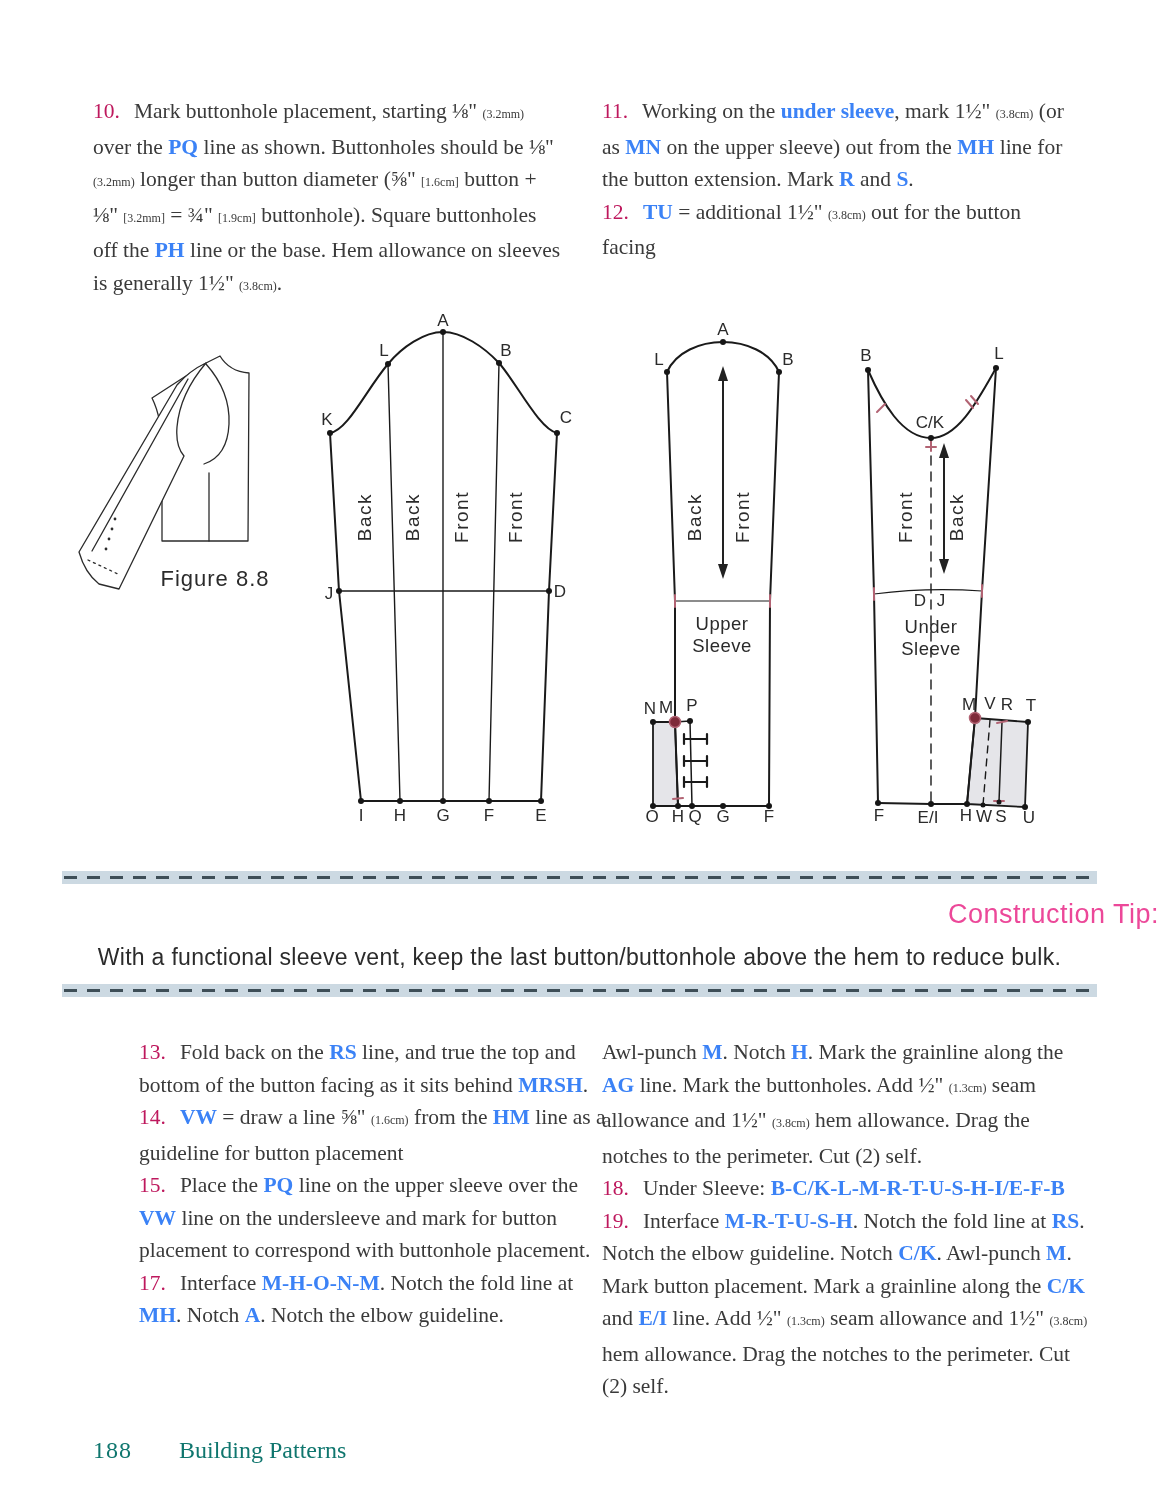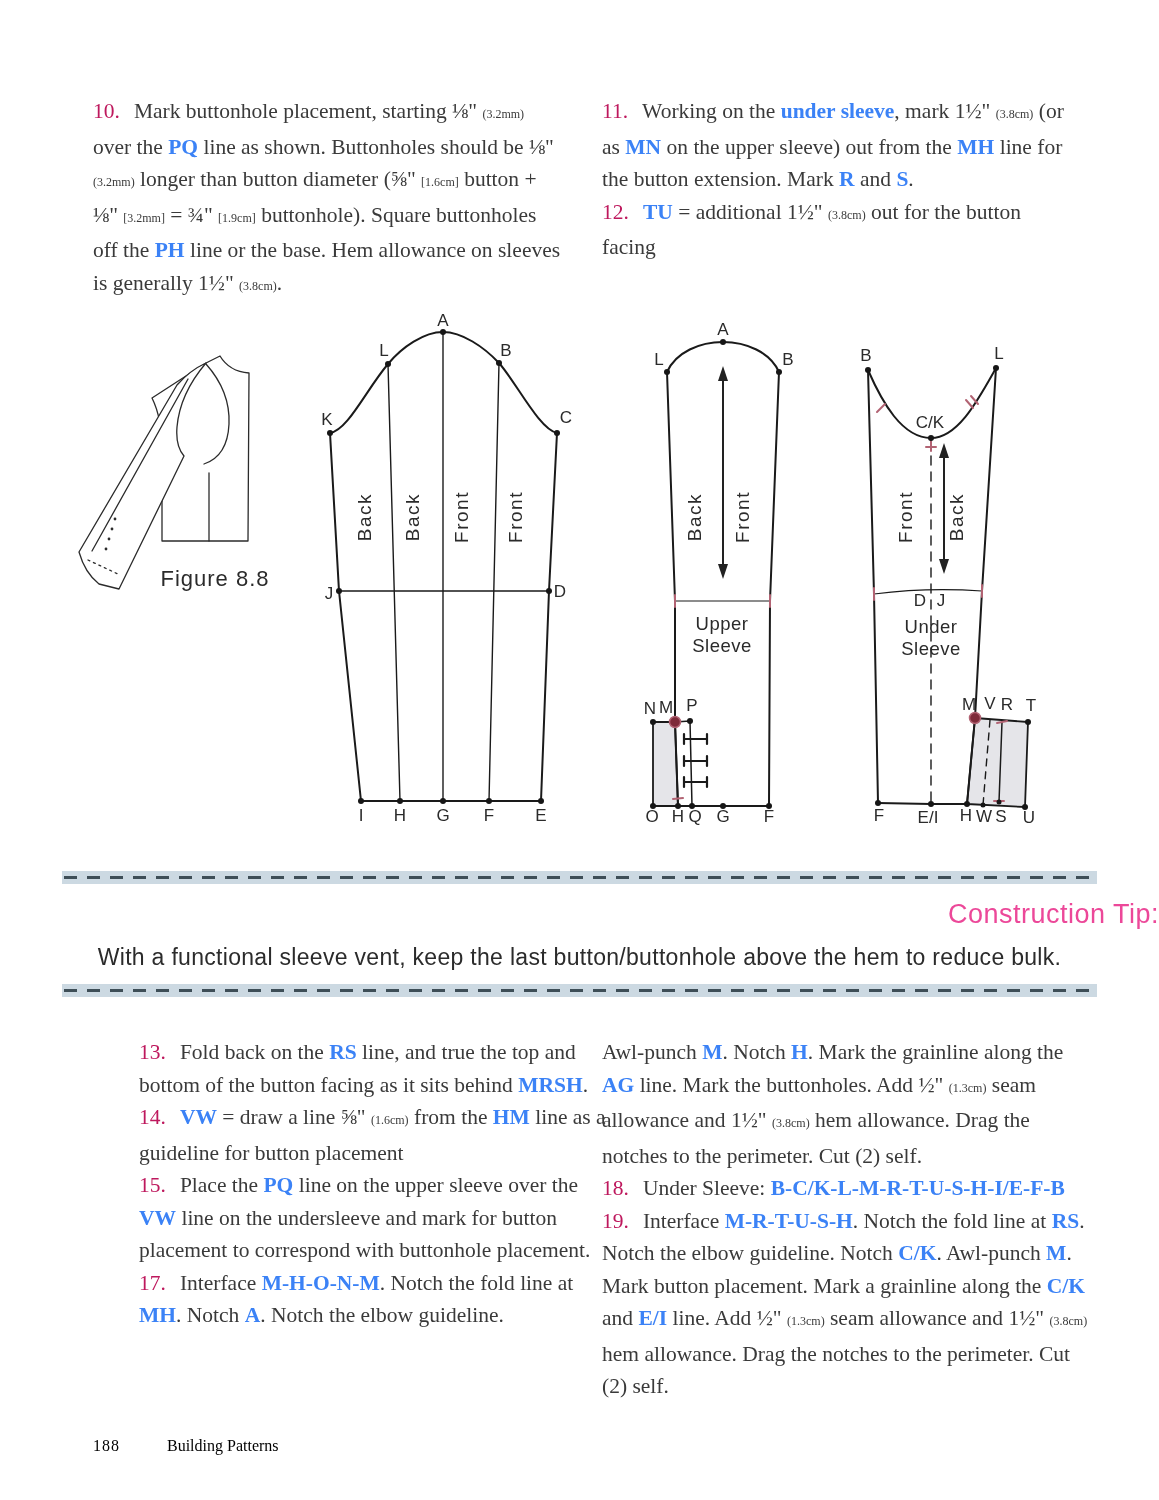--- a/index.html
+++ b/index.html
@@ -46,21 +46,21 @@
     position:absolute;left:0;top:899px;width:1159px;text-align:right;
     font-family:"Liberation Sans", sans-serif;font-size:27px;color:#ec4899;
     letter-spacing:0.5px;
   }
   #tip-body{
     position:absolute;left:0;top:944px;width:1159px;text-align:center;
     font-family:"Liberation Sans", sans-serif;font-size:23px;color:#2b2b2b;
     letter-spacing:0.3px;
   }
   #footer{
-    position:absolute;left:93px;top:1437px;font-size:16px;color:#000000;
+    position:absolute;left:93px;top:1437px;font-size:24px;color:#0f766e;
   }
   #footer .pgnum{margin-right:47px;letter-spacing:1px;}
 </style>
 </head>
 <body>
 
 <div class="col" id="col-top-left">
     <p class="para"><span class="pnum">10.</span><span>Mark buttonhole placement, starting ⅛" </span><span class="m">(3.2mm)</span><span> over the </span><span class="b">PQ</span><span> line as shown. Buttonholes should be ⅛" </span><span class="m">(3.2mm)</span><span> longer than button diameter (⅝" </span><span class="m">[1.6cm]</span><span> button + ⅛" </span><span class="m">[3.2mm]</span><span> = ¾" </span><span class="m">[1.9cm]</span><span> buttonhole). Square buttonholes off the </span><span class="b">PH</span><span> line or the base. Hem allowance on sleeves is generally 1½" </span><span class="m">(3.8cm)</span><span>.</span></p>
   </div>
 <div class="col" id="col-top-right">

